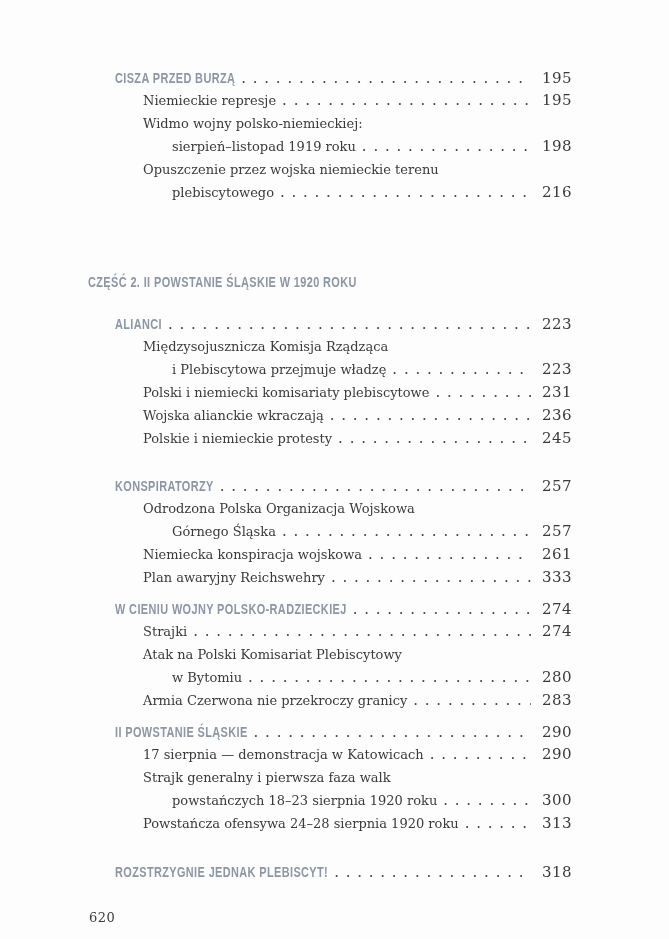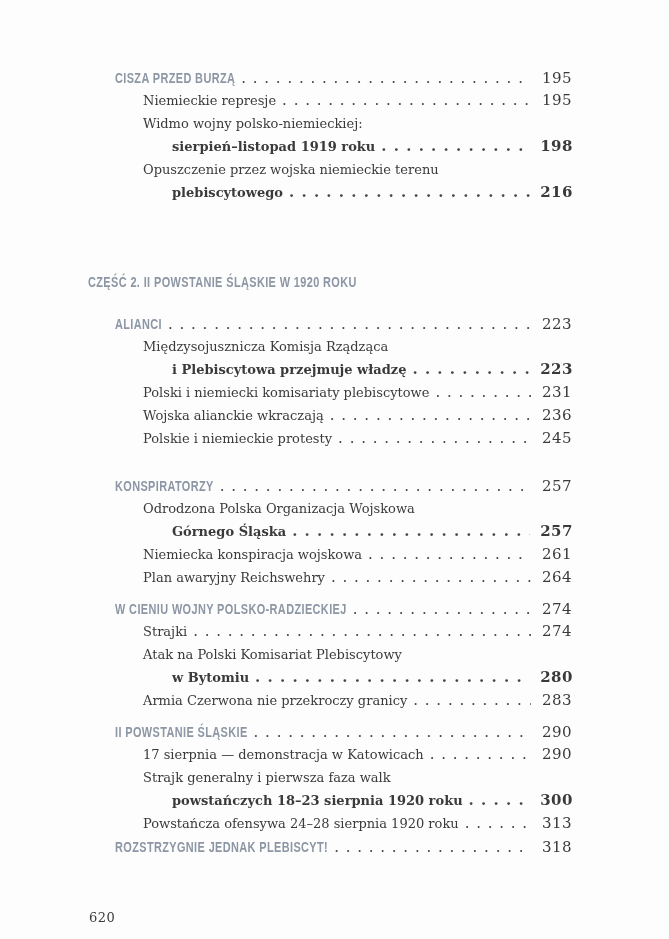--- a/index.html
+++ b/index.html
@@ -22,21 +22,21 @@
   .row {
     display: flex;
     align-items: baseline;
     height: 23px;
     line-height: 23px;
     white-space: nowrap;
   }
   .indent-0 { padding-left: 0; }
   .indent-1 { padding-left: 27px; }
   .indent-2 { padding-left: 55px; }
-  .indent-3 { padding-left: 84px; font-weight: bold; }
+  .indent-3 { padding-left: 84px; }
 
   .label { flex: 0 0 auto; }
   .entry .label {
     font-size: 13px;
     color: var(--body-color, #3a3a3a);
   }
   .caps-outer { display: inline-block; overflow: visible; }
   .caps-inner {
     display: inline-block;
     white-space: nowrap;
@@ -151,21 +151,21 @@
         <span class="pagenum">257</span>
       </div>
       <div class="row entry indent-2">
         <span class="label">Niemiecka konspiracja wojskowa</span>
         <span class="leader">. . . . . . . . . . . . . . . . . . . . . . . . . . . . . . . . . . . . . . . . . . . . . . . . . . . . . . . . . . . . . . . . . . . . . . </span>
         <span class="pagenum">261</span>
       </div>
       <div class="row entry indent-2">
         <span class="label">Plan awaryjny Reichswehry</span>
         <span class="leader">. . . . . . . . . . . . . . . . . . . . . . . . . . . . . . . . . . . . . . . . . . . . . . . . . . . . . . . . . . . . . . . . . . . . . . </span>
-        <span class="pagenum">264</span>
+        <span class="pagenum">333</span>
       </div>
       <div class="row section indent-1" style="margin-top: 8px;">
         <span class="label caps-outer" style="width: 231.697px;"><span class="caps-inner">W CIENIU WOJNY POLSKO-RADZIECKIEJ</span></span>
         <span class="leader">. . . . . . . . . . . . . . . . . . . . . . . . . . . . . . . . . . . . . . . . . . . . . . . . . . . . . . . . . . . . . . . . . . . . . . </span>
         <span class="pagenum">274</span>
       </div>
       <div class="row entry indent-2">
         <span class="label">Strajki</span>
         <span class="leader">. . . . . . . . . . . . . . . . . . . . . . . . . . . . . . . . . . . . . . . . . . . . . . . . . . . . . . . . . . . . . . . . . . . . . . </span>
         <span class="pagenum">274</span>
@@ -199,20 +199,20 @@
       <div class="row entry indent-3">
         <span class="label">powstańczych 18–23 sierpnia 1920 roku</span>
         <span class="leader">. . . . . . . . . . . . . . . . . . . . . . . . . . . . . . . . . . . . . . . . . . . . . . . . . . . . . . . . . . . . . . . . . . . . . . </span>
         <span class="pagenum">300</span>
       </div>
       <div class="row entry indent-2">
         <span class="label">Powstańcza ofensywa 24–28 sierpnia 1920 roku</span>
         <span class="leader">. . . . . . . . . . . . . . . . . . . . . . . . . . . . . . . . . . . . . . . . . . . . . . . . . . . . . . . . . . . . . . . . . . . . . . </span>
         <span class="pagenum">313</span>
       </div>
-      <div class="row section indent-1" style="">
+      <div class="row section indent-1" style="margin-top: 25px;">
         <span class="label caps-outer" style="width: 213.135px;"><span class="caps-inner">ROZSTRZYGNIE JEDNAK PLEBISCYT!</span></span>
         <span class="leader">. . . . . . . . . . . . . . . . . . . . . . . . . . . . . . . . . . . . . . . . . . . . . . . . . . . . . . . . . . . . . . . . . . . . . . </span>
         <span class="pagenum">318</span>
       </div>
     </main>
   <div class="footer-page-number">620</div>
 </div>
 
 </body></html>

